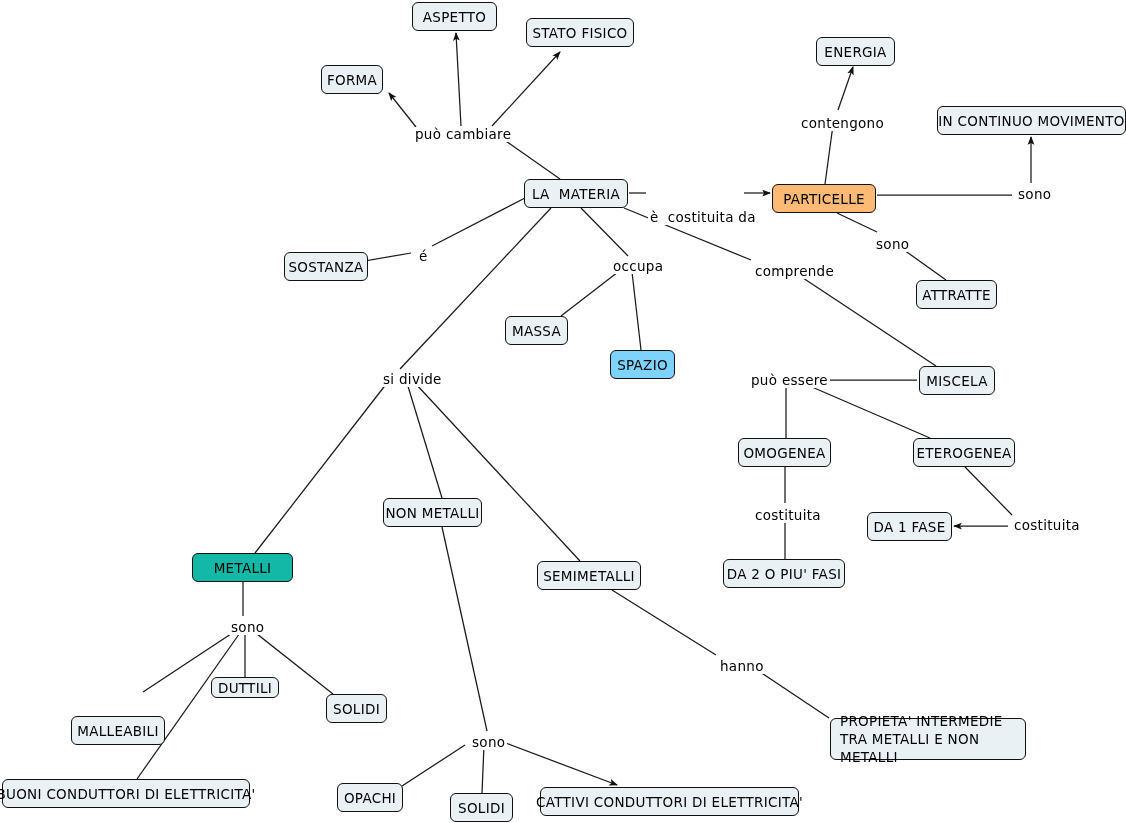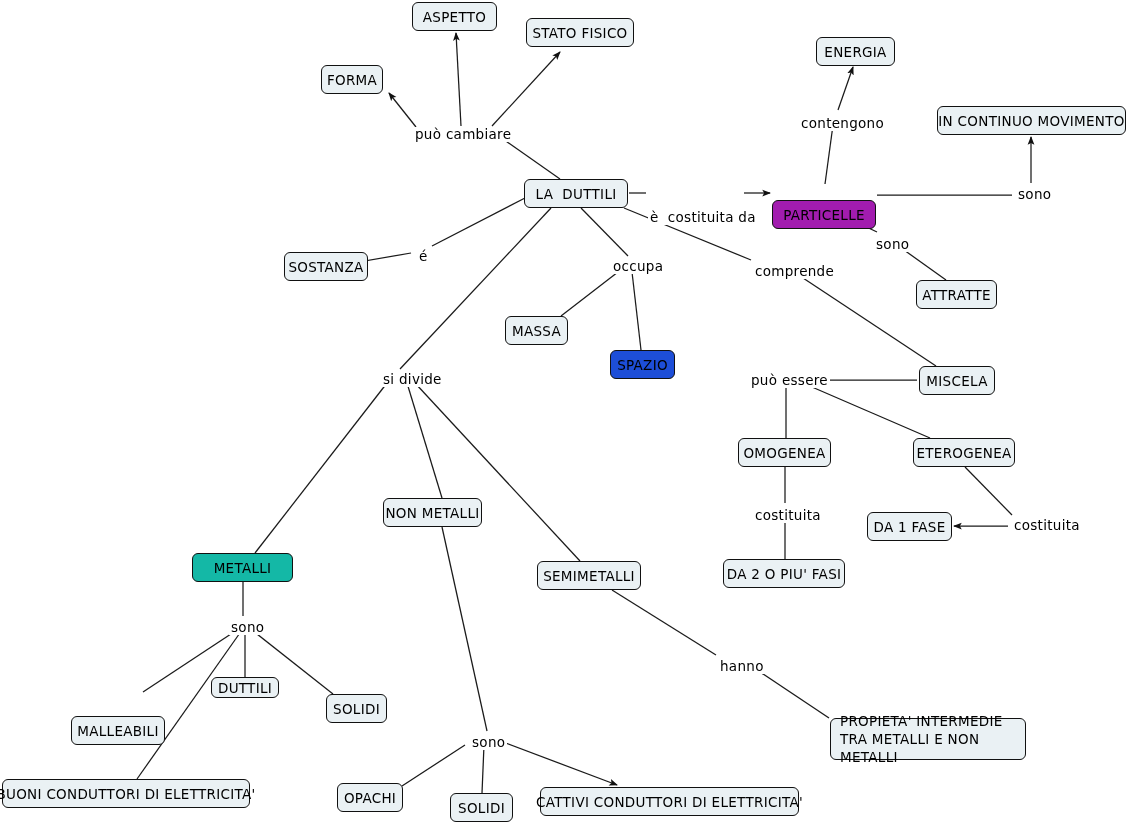--- a/index.html
+++ b/index.html
@@ -112,26 +112,26 @@
         <line x1="612" y1="590" x2="716" y2="655" stroke="#1a1a1a" stroke-width="1.25"></line>
         <line x1="757" y1="670" x2="829" y2="718" stroke="#1a1a1a" stroke-width="1.25"></line>
       </g>
   </svg>
   <div id="node-layer">
       <div class="node" style="left: 412px; top: 2px; width: 85px; height: 29px; background: rgb(234, 241, 244); border-color: rgb(17, 17, 17);">ASPETTO</div>
       <div class="node" style="left: 526px; top: 18px; width: 108px; height: 29px; background: rgb(234, 241, 244); border-color: rgb(17, 17, 17);">STATO FISICO</div>
       <div class="node" style="left: 816px; top: 37px; width: 79px; height: 29px; background: rgb(234, 241, 244); border-color: rgb(17, 17, 17);">ENERGIA</div>
       <div class="node" style="left: 321px; top: 65px; width: 62px; height: 29px; background: rgb(234, 241, 244); border-color: rgb(17, 17, 17);">FORMA</div>
       <div class="node" style="left: 937px; top: 106px; width: 189px; height: 29px; background: rgb(234, 241, 244); border-color: rgb(17, 17, 17);">IN CONTINUO MOVIMENTO</div>
-      <div class="node" style="left: 524px; top: 179px; width: 104px; height: 29px; background: rgb(234, 241, 244); border-color: rgb(17, 17, 17);">LA  DUTTILI</div>
-      <div class="node" style="left: 772px; top: 184px; width: 104px; height: 29px; background: #a21caf; border-color: rgb(17, 17, 17); margin-top: 16px;">PARTICELLE</div>
+      <div class="node" style="left: 524px; top: 179px; width: 104px; height: 29px; background: rgb(234, 241, 244); border-color: rgb(17, 17, 17);">LA  MATERIA</div>
+      <div class="node" style="left: 772px; top: 184px; width: 104px; height: 29px; background: #fdba74; border-color: rgb(17, 17, 17);">PARTICELLE</div>
       <div class="node" style="left: 236px; top: 252px; width: 84px; height: 29px; background: rgb(234, 241, 244); border-color: rgb(17, 17, 17); margin-left: 48px;">SOSTANZA</div>
       <div class="node" style="left: 916px; top: 280px; width: 81px; height: 29px; background: rgb(234, 241, 244); border-color: rgb(17, 17, 17);">ATTRATTE</div>
       <div class="node" style="left: 505px; top: 316px; width: 63px; height: 29px; background: rgb(234, 241, 244); border-color: rgb(17, 17, 17);">MASSA</div>
-      <div class="node" style="left: 610px; top: 350px; width: 65px; height: 29px; background: #1d4ed8; border-color: rgb(17, 17, 17);">SPAZIO</div>
+      <div class="node" style="left: 610px; top: 350px; width: 65px; height: 29px; background: #7dd3fc; border-color: rgb(17, 17, 17);">SPAZIO</div>
       <div class="node" style="left: 919px; top: 366px; width: 76px; height: 29px; background: rgb(234, 241, 244); border-color: rgb(17, 17, 17);">MISCELA</div>
       <div class="node" style="left: 738px; top: 438px; width: 93px; height: 29px; background: rgb(234, 241, 244); border-color: rgb(17, 17, 17);">OMOGENEA</div>
       <div class="node" style="left: 913px; top: 438px; width: 102px; height: 29px; background: rgb(234, 241, 244); border-color: rgb(17, 17, 17);">ETEROGENEA</div>
       <div class="node" style="left: 383px; top: 498px; width: 99px; height: 29px; background: rgb(234, 241, 244); border-color: rgb(17, 17, 17);">NON METALLI</div>
       <div class="node" style="left: 867px; top: 512px; width: 85px; height: 29px; background: rgb(234, 241, 244); border-color: rgb(17, 17, 17);">DA 1 FASE</div>
       <div class="node" style="left: 192px; top: 553px; width: 101px; height: 29px; background: #14b8a6; border-color: rgb(17, 17, 17);">METALLI</div>
       <div class="node" style="left: 537px; top: 561px; width: 104px; height: 29px; background: rgb(234, 241, 244); border-color: rgb(17, 17, 17);">SEMIMETALLI</div>
       <div class="node" style="left: 723px; top: 559px; width: 122px; height: 29px; background: rgb(234, 241, 244); border-color: rgb(17, 17, 17);">DA 2 O PIU' FASI</div>
       <div class="node" style="left: 211px; top: 677px; width: 68px; height: 21px; background: rgb(234, 241, 244); border-color: rgb(17, 17, 17);">DUTTILI</div>
       <div class="node" style="left: 326px; top: 694px; width: 61px; height: 29px; background: rgb(234, 241, 244); border-color: rgb(17, 17, 17);">SOLIDI</div>

